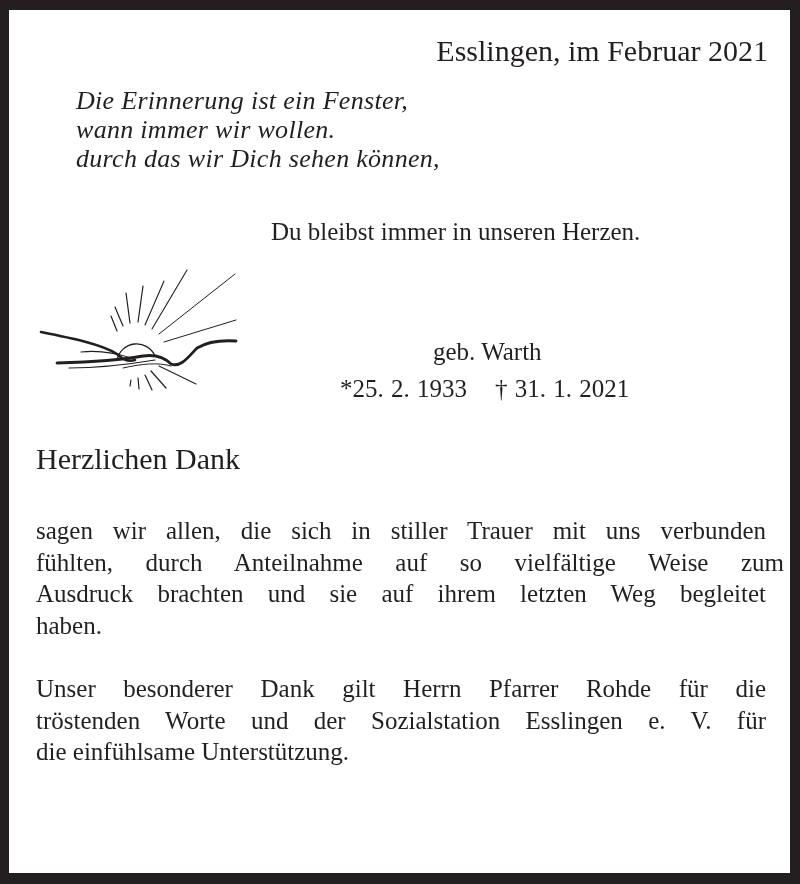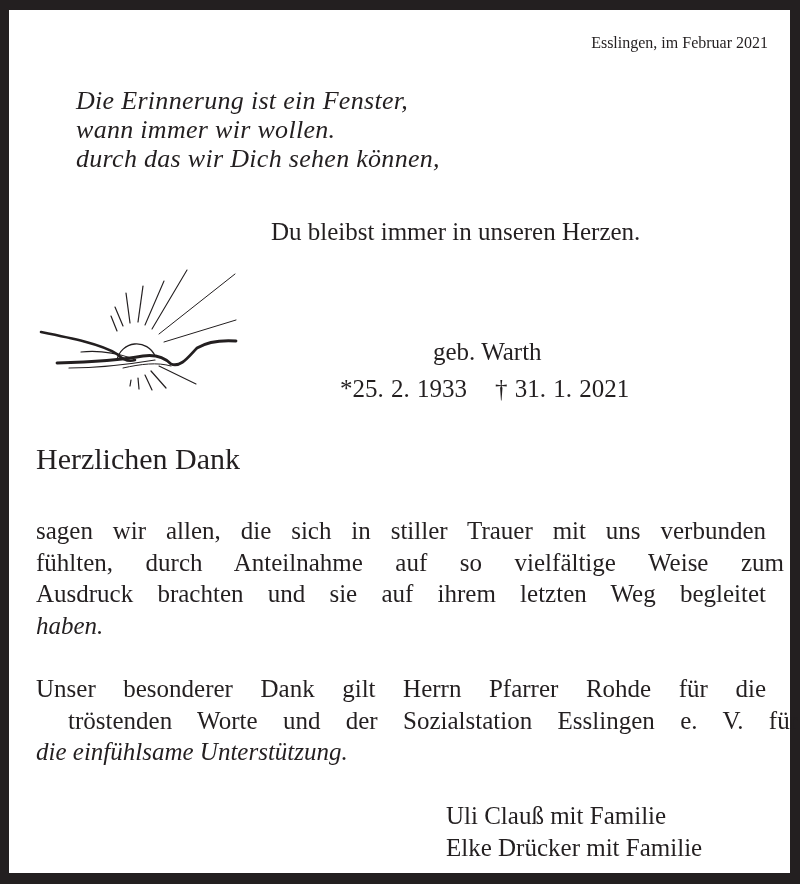--- a/index.html
+++ b/index.html
@@ -13,21 +13,21 @@
     }
     .page {
       position: absolute;
       left: 9px; top: 10px;
       width: 781px; height: 863px;
       background: #ffffff;
     }
     .abs { position: absolute; white-space: nowrap; }
     .place-date {
       right: 22px; top: 24px;
-      font-size: 16px;
+      font-size: 30px;
       margin-left: 36px;
     }
     .motto {
       left: 27px; top: 76px;
       font-style: italic;
       font-size: 26px;
       line-height: 29px;
       letter-spacing: 0.3px;
       margin-left: 40px;
     }
@@ -57,21 +57,21 @@
       left: 27px; top: 432px;
       font-size: 30px;
     }
     .para {
       left: 27px;
       width: 730px;
       font-size: 25px;
       line-height: 31.5px;
     }
     .para div { white-space: nowrap; text-align: justify; text-align-last: justify; }
-    .para div.last { text-align-last: left; font-style: italic; }
+    .para div.last { text-align-last: left; }
     .para1 { top: 505px; }
     .para2 { top: 663px; }
     .signature {
       left: 437px; top: 790px;
       font-size: 25px;
       line-height: 32px;
     }
     .sun-graphic {
       position: absolute;
       left: 22px; top: 246px;
@@ -130,22 +130,18 @@
 
   <div class="abs para para1">
     <div style="word-spacing: 13.6359px; display: block;">sagen wir allen, die sich in stiller Trauer mit uns verbunden</div>
     <div style="word-spacing: 26.2879px; display: block;">fühlten, durch Anteilnahme auf so vielfältige Weise zum</div>
     <div style="word-spacing: 17.9727px; display: block;">Ausdruck brachten und sie auf ihrem letzten Weg begleitet</div>
     <div class="last">haben.</div>
   </div>
 
   <div class="abs para para2">
     <div style="word-spacing: 21.3086px; display: block;">Unser besonderer Dank gilt Herrn Pfarrer Rohde für die</div>
-    <div style="word-spacing: 19.1152px; display: block; margin-left: 32px;">tröstenden Worte und der Sozialstation Esslingen e. V. für</div>
+    <div style="word-spacing: 19.1152px; display: block;">tröstenden Worte und der Sozialstation Esslingen e. V. für</div>
     <div class="last">die einfühlsame Unterstützung.</div>
   </div>
 
-  <div class="abs signature">
-    <div>Uli Clauß mit Familie</div>
-    <div>Elke Drücker mit Familie</div>
-  </div>
 
 </div>
 
 </body></html>

